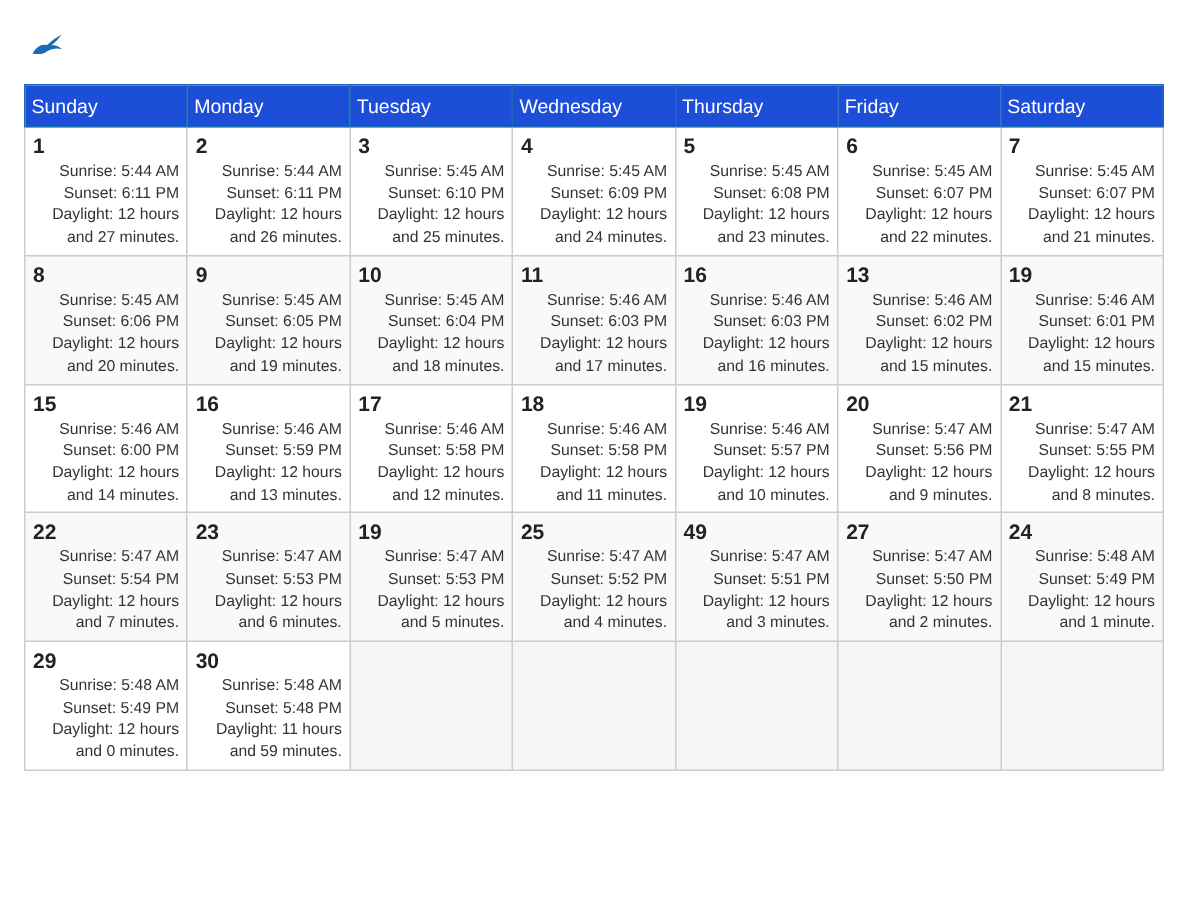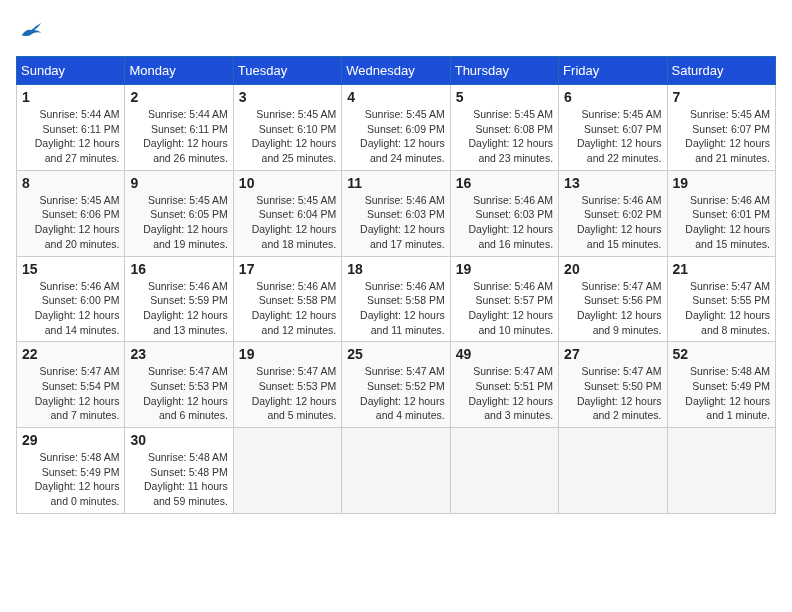--- a/index.html
+++ b/index.html
@@ -218,21 +218,21 @@
         </td>
         <td>
           <span class="day-number">49</span>
           <div class="day-info">Sunrise: 5:47 AM<br>Sunset: 5:51 PM<br>Daylight: 12 hours<br>and 3 minutes.</div>
         </td>
         <td>
           <span class="day-number">27</span>
           <div class="day-info">Sunrise: 5:47 AM<br>Sunset: 5:50 PM<br>Daylight: 12 hours<br>and 2 minutes.</div>
         </td>
         <td>
-          <span class="day-number">52</span>
+          <span class="day-number">24</span>
           <div class="day-info">Sunrise: 5:48 AM<br>Sunset: 5:49 PM<br>Daylight: 12 hours<br>and 1 minute.</div>
         </td>
       </tr>
       <tr>
         <td>
           <span class="day-number">29</span>
           <div class="day-info">Sunrise: 5:48 AM<br>Sunset: 5:49 PM<br>Daylight: 12 hours<br>and 0 minutes.</div>
         </td>
         <td>
           <span class="day-number">30</span>

